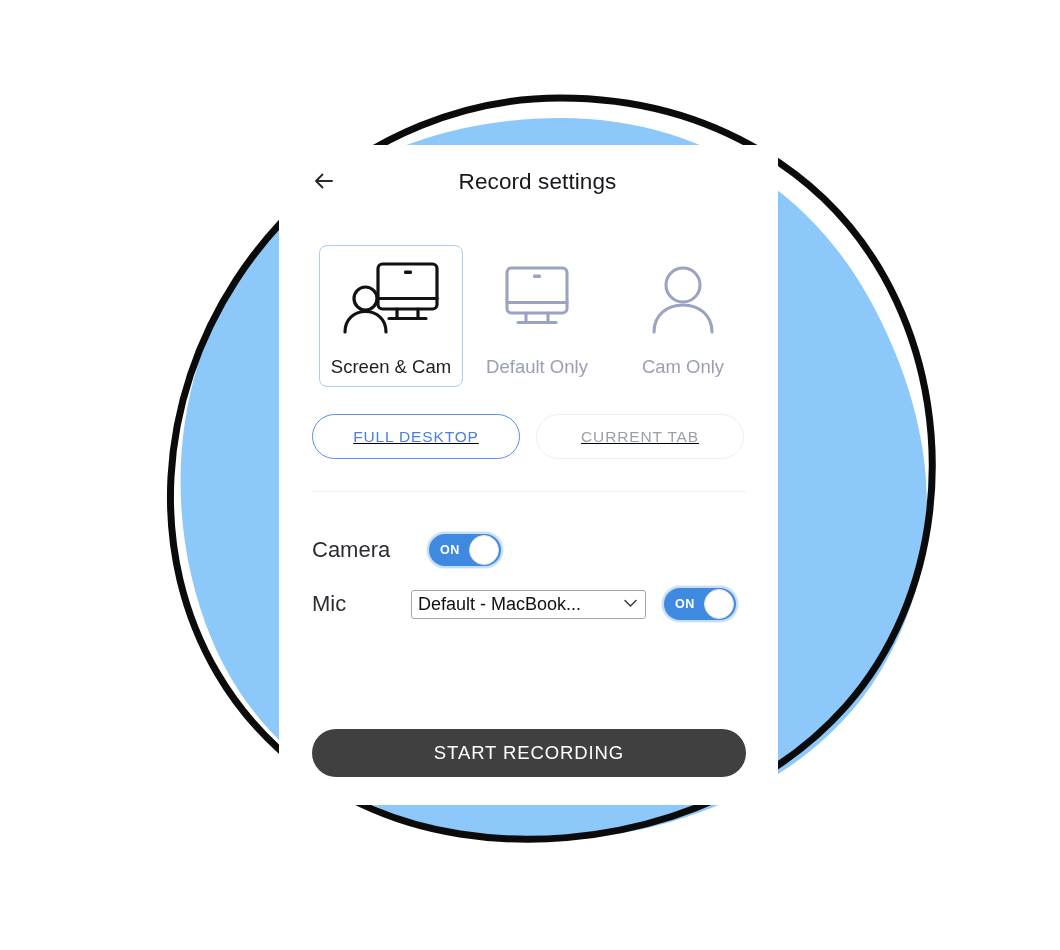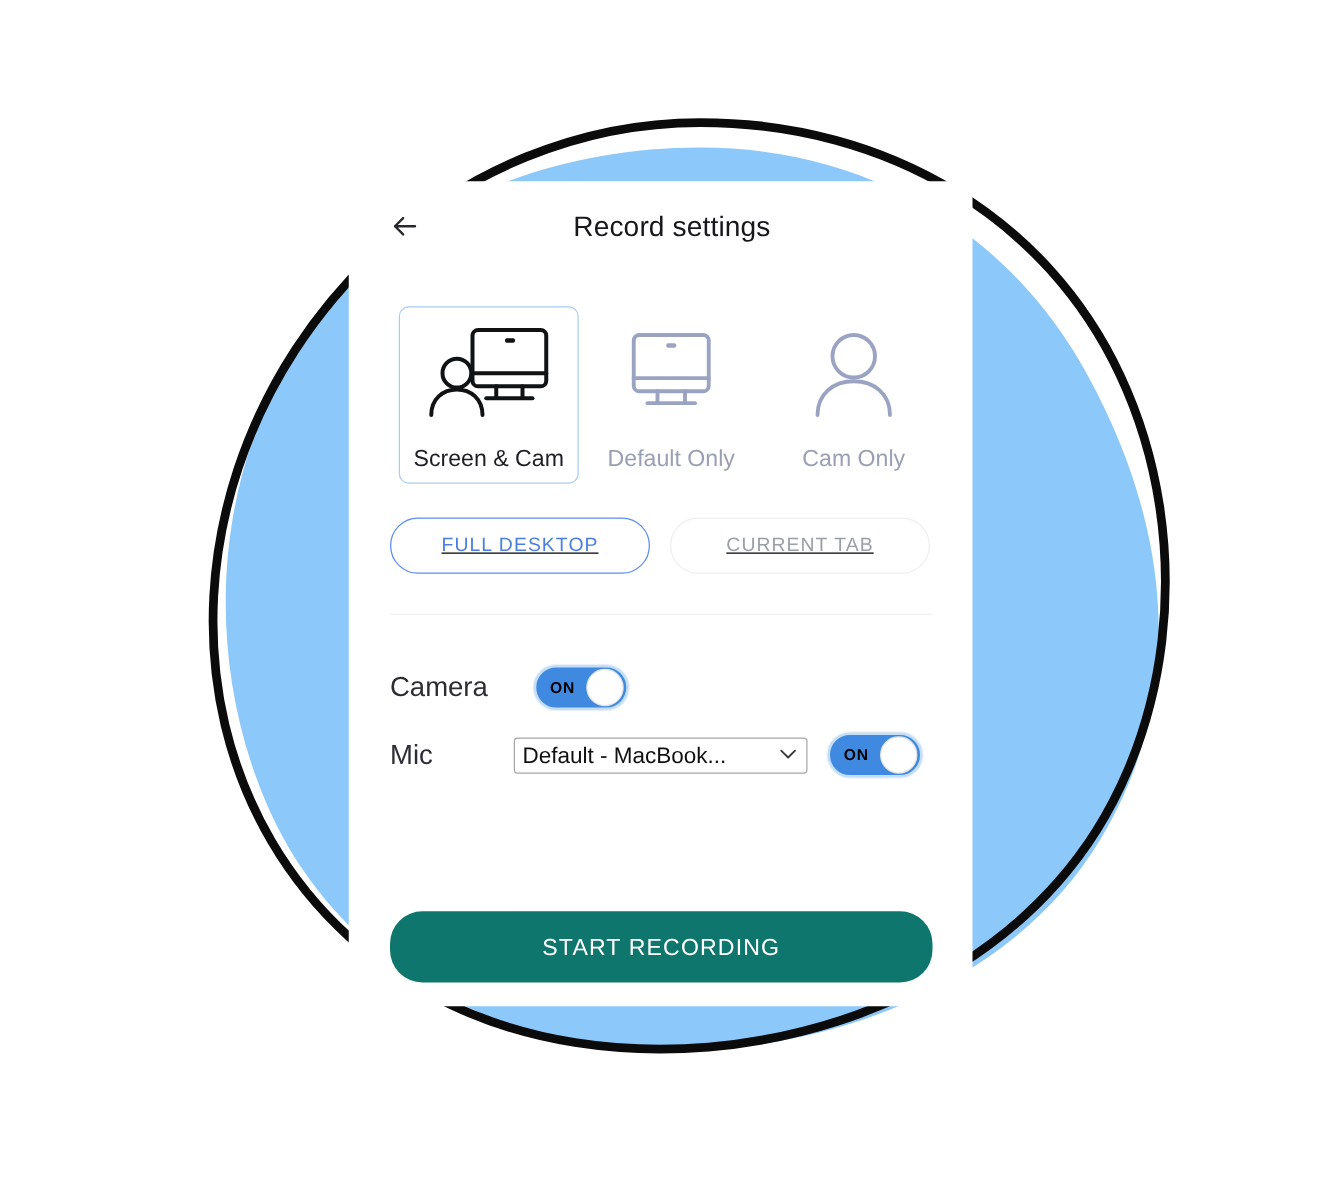--- a/index.html
+++ b/index.html
@@ -214,45 +214,45 @@
     display: flex;
     align-items: center;
     cursor: pointer;
     box-shadow: 0 0 0 1px #e9f2fb;
   }
   .toggle-text {
     position: absolute;
     left: 11px;
     font-size: 12.5px;
     font-weight: bold;
-    color: #000000;
+    color: #ffffff;
     letter-spacing: 0.6px;
   }
   .toggle-knob {
     position: absolute;
     right: 2px;
     top: 1px;
     width: 30px;
     height: 30px;
     border-radius: 50%;
     background: #ffffff;
     border: 1px solid #e3e3e3;
     box-sizing: border-box;
   }
 
   
   .start-btn {
     position: absolute;
     left: 33px;
     top: 584px;
     width: 434px;
-    height: 57px;
+    height: 48px;
     border: none;
     border-radius: 26px;
-    background: #0f766e;
+    background: #404040;
     color: #ffffff;
     font-family: "Liberation Sans", "DejaVu Sans", sans-serif;
     font-size: 18.5px;
     letter-spacing: 0.9px;
     cursor: pointer;
   }
 </style>
 </head>
 <body>
 

